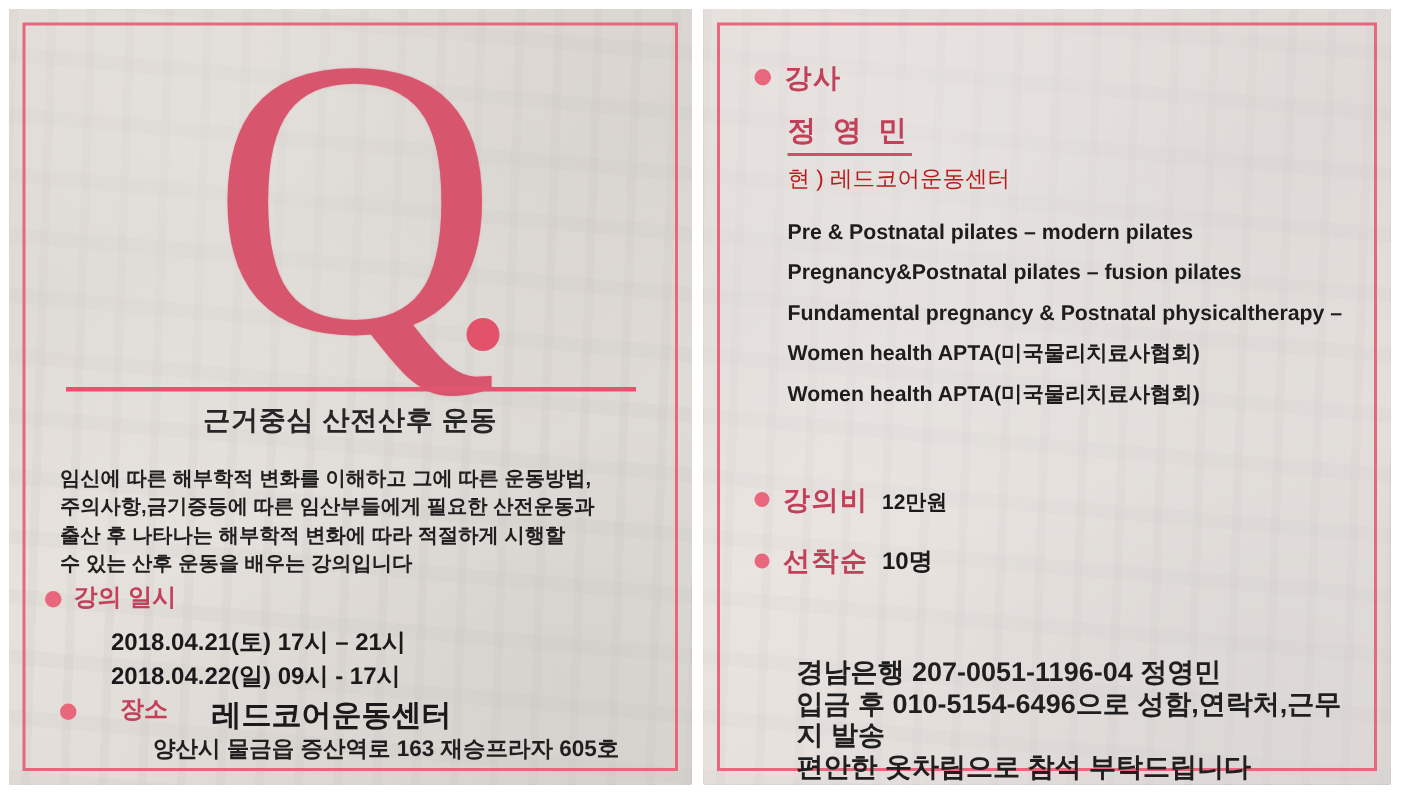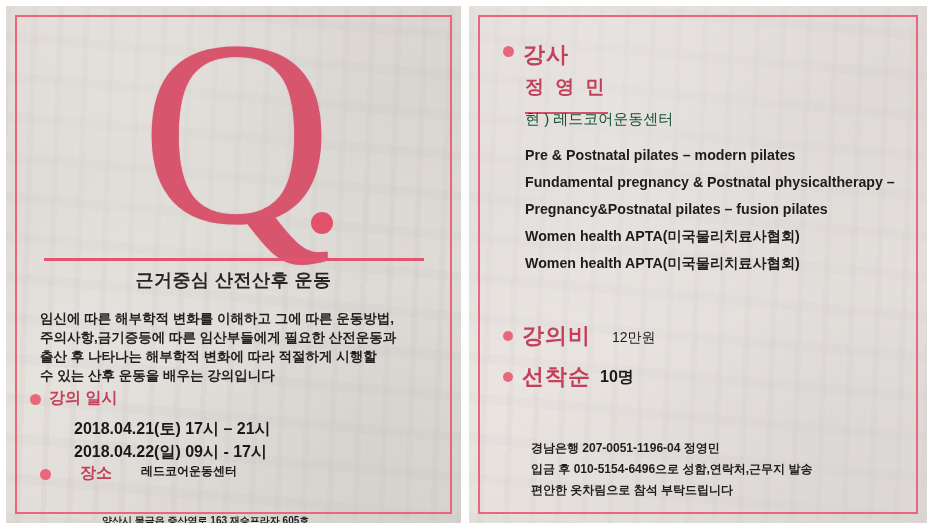--- a/index.html
+++ b/index.html
@@ -116,60 +116,60 @@
     font-size: 16px; font-weight: bold; color: #c2405a;
   }
   .l-dates {
     position: absolute;
     left: 68px; top: 411px;
     font-size: 16px; font-weight: bold; color: #1a1a1a;
     line-height: 23px;
   }
   .l-place-sub {
     position: absolute;
-    left: 96px; top: 508px;
-    font-size: 10px; font-weight: bold; color: #1f1f1f; text-decoration: underline;
+    left: 96px; top: 484px;
+    font-size: 15px; font-weight: bold; color: #1f1f1f;
   }
   .place-name {
-    font-size: 12px; font-weight: bold; color: #1a1a1a;
+    font-size: 20px; font-weight: bold; color: #1a1a1a;
   }
 
   
   .r-row { position: absolute; display: flex; align-items: flex-start; gap: 9px; }
   .r-head {
-    font-size: 22px; font-weight: bold; color: #c2405a; letter-spacing: 1px;
+    font-size: 18px; font-weight: bold; color: #c2405a; letter-spacing: 1px;
   }
   .r-name {
     position: absolute;
     left: 56px; top: 68px;
     font-size: 19px; font-weight: bold; color: #c2405a;
     letter-spacing: 3px;
     border-bottom: 2px solid #cf5069;
-    padding-bottom: 12px;
+    padding-bottom: 2px;
   }
   .r-center {
     position: absolute;
     left: 56px; top: 104px;
-    font-size: 15px; color: #14532d;
+    font-size: 15px; color: #b91c1c;
   }
   .r-creds {
     position: absolute;
     left: 56px; right: 22px; top: 136px;
     font-size: 14.2px;
     font-weight: bold;
     color: #1d1d1d;
     line-height: 27px;
   }
-  .r-fee-val { font-size: 14px; font-weight: normal; color: #1a1a1a; margin-top: 3px; margin-left: 12px; }
+  .r-fee-val { font-size: 14px; font-weight: bold; color: #1a1a1a; margin-top: 3px; }
   .r-cnt-val { font-size: 16px; font-weight: bold; color: #1a1a1a; }
   .r-apply-head { font-size: 18px; font-weight: bold; color: #c2405a; letter-spacing: 1px; }
   .r-apply-body {
     position: absolute;
     left: 62px; right: 20px; top: 432px;
-    font-size: 12px; font-weight: bold; color: #1f1f1f;
+    font-size: 18px; font-weight: bold; color: #1f1f1f;
     line-height: 21px;
   }
 </style>
 </head>
 <body>
 
 <div class="page">
 
   <div class="panel panel-left">
     <div class="photo"></div>
@@ -218,22 +218,22 @@
       <span class="dot"></span>
       <span class="r-head">강사</span>
     </div>
 
     <div class="r-name">정 영 민</div>
 
     <div class="r-center">현 ) 레드코어운동센터</div>
 
     <div class="r-creds">
       <div>Pre &amp; Postnatal pilates – modern pilates</div>
+      <div>Pregnancy&amp;Postnatal pilates – fusion pilates</div>
       <div>Fundamental pregnancy &amp; Postnatal physicaltherapy –</div>
-      <div>Pregnancy&amp;Postnatal pilates – fusion pilates</div>
       <div>Women health APTA(미국물리치료사협회)</div>
       <div>Women health APTA(미국물리치료사협회)</div>
     </div>
 
     <div class="r-row" style="left:34px; top:315px; align-items:center;">
       <span class="dot dot-sm" style="margin-top:0;"></span>
       <span class="r-head">강의비</span>
       <span class="r-fee-val">12만원</span>
     </div>
 

